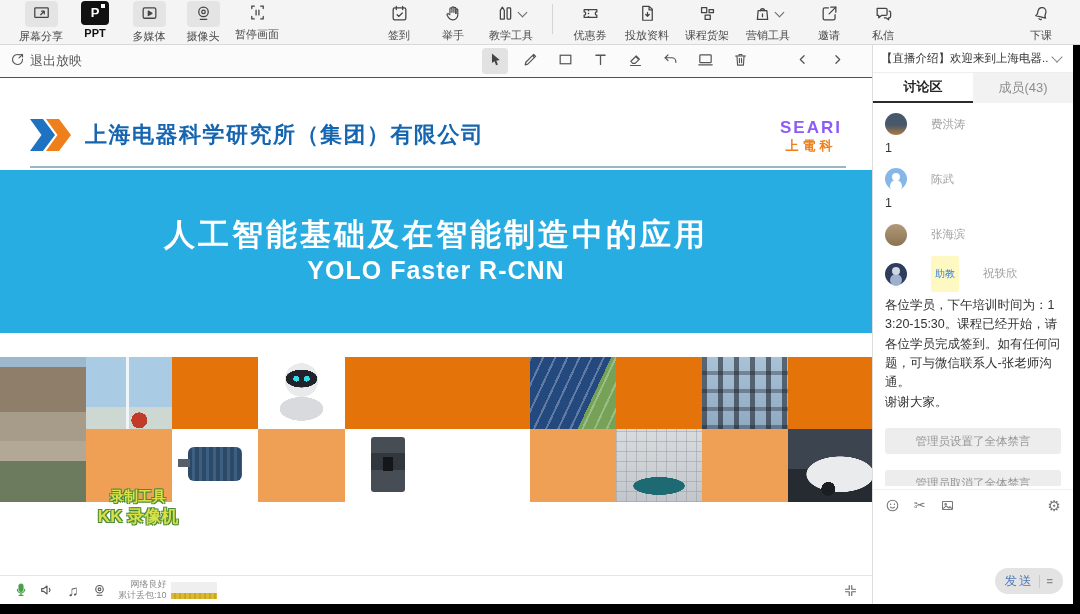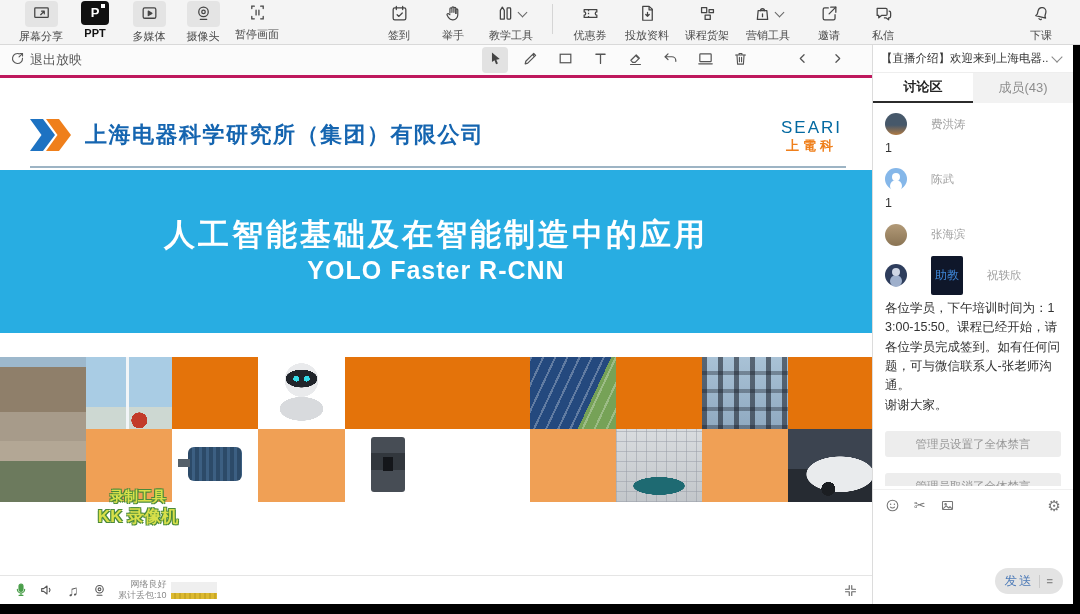--- a/index.html
+++ b/index.html
@@ -19,37 +19,37 @@
   .ppt-plate::after{content:"";position:absolute;top:3px;right:4px;width:4px;height:4px;background:#fff;}
   .tb-label{font-size:11px;color:#4a4a4a;margin-top:2px;white-space:nowrap;}
   .tb-label.bold{font-weight:bold;color:#111;}
   .caret{width:6px;height:6px;border-right:1.4px solid #666;border-bottom:1.4px solid #666;
          transform:rotate(45deg);margin-left:4px;margin-top:-2px;}
   .tb-sep{width:1px;height:30px;background:#d5d5d5;margin:2px 10px 0 10px;}
   .sp90{width:88px;} .spflex{flex:1;} .sp100{width:104px;} .spr{width:12px;}
 
   
   .presenter-bar{position:absolute;left:0;top:45px;width:872px;height:33px;background:#fbfbfb;
-                 border-bottom:3px solid #be185d;box-sizing:border-box;display:flex;align-items:center;}
+                 border-bottom:1px solid #be185d;box-sizing:border-box;display:flex;align-items:center;}
   .exit-btn{display:flex;align-items:center;gap:5px;color:#5a5a5a;font-size:13px;margin-left:10px;cursor:pointer;}
   .draw-tools{margin-left:auto;margin-right:22px;display:flex;align-items:center;gap:9px;}
   .draw-btn{width:26px;height:26px;display:flex;align-items:center;justify-content:center;color:#555;
             border-radius:4px;cursor:pointer;}
   .draw-btn.active{background:#e2e2e2;}
   .nav-gap{width:18px;}
 
   
   .slide{position:absolute;left:0;top:78px;width:872px;height:497px;background:#fff;overflow:hidden;}
   .slide-header{position:absolute;left:30px;right:30px;top:26px;height:62px;display:flex;align-items:center;}
   .chev{width:25px;height:32px;clip-path:polygon(0 0,52% 0,100% 50%,52% 100%,0 100%,46% 50%);}
   .chev.blue{background:#1d72c2;}
   .chev.orange{background:#ef7f1b;margin-left:-9px;}
   .company{font-size:22px;font-weight:bold;color:#1565b0;letter-spacing:1.5px;margin-left:14px;white-space:nowrap;}
   .logo{margin-left:auto;text-align:center;line-height:1;}
-  .logo-seari{font-size:17px;font-weight:400;color:#0369a1;letter-spacing:2px;}
+  .logo-seari{font-size:17px;font-weight:700;color:#8b5cf6;letter-spacing:2px;}
   .logo-cn{font-size:13px;font-weight:bold;color:#ef7f1b;margin-top:3px;letter-spacing:4px;}
   .header-rule{position:absolute;left:30px;right:26px;top:88px;height:2px;background:#9db4c4;}
 
   .title-box{position:absolute;left:0;right:0;top:92px;height:163px;background:#28ade2;text-align:center;}
   .slide-title{margin-top:44px;font-size:31px;font-weight:bold;color:#fff;letter-spacing:3px;}
   .slide-subtitle{font-size:25px;font-weight:bold;color:#fff;letter-spacing:1px;text-align:center;}
 
   
   .mosaic{position:absolute;left:0;top:279px;width:872px;height:145px;display:grid;
           grid-template-columns:86px 86px 86px 87px 185px 86px 86px 86px auto;
@@ -128,21 +128,21 @@
   .msg{margin-bottom:10px;}
   .msg-head{display:flex;align-items:center;gap:24px;}
   .avatar{width:22px;height:22px;border-radius:50%;flex:0 0 22px;}
   .av-1{background:linear-gradient(180deg,#46586a 55%,#b07a43 100%);}
   .av-2{background:#85b7e9;position:relative;}
   .av-2::after{content:"";position:absolute;left:7px;top:5px;width:8px;height:8px;border-radius:50%;background:#fff;box-shadow:0 9px 0 2px #fff;}
   .av-3{background:linear-gradient(180deg,#b29a78,#8a7454);}
   .av-4{background:#2e3d5c;position:relative;}
   .av-4::after{content:"";position:absolute;left:7px;top:4px;width:8px;height:8px;border-radius:50%;background:#cfd6e4;box-shadow:0 9px 0 2px #9fb0cc;}
   .msg-name{font-size:11.5px;color:#a0a0a0;}
-  .badge{font-size:12px;color:#3e86d6;background:#0f172a;padding:11px 4px;border-radius:2px;}
+  .badge{font-size:10px;color:#3e86d6;background:#fef9c3;padding:11px 4px;border-radius:2px;}
   .msg-text{font-size:12.5px;color:#333;line-height:1.55;margin-top:4px;white-space:pre-line;word-break:break-all;}
   .sys-pill{background:#ededed;color:#979797;font-size:11.5px;border-radius:3px;height:26px;
       display:flex;align-items:center;justify-content:center;margin:16px 0;}
   .sb-input-bar{position:absolute;left:0;right:0;bottom:84px;height:30px;border-top:1px solid #f0f0f0;
       display:flex;align-items:center;padding:0 12px;gap:14px;color:#777;}
   .sb-input-ico{display:flex;align-items:center;cursor:pointer;font-size:14px;line-height:1;}
   .gear-right{margin-left:auto;font-size:15px;}
   .chat-input{position:absolute;left:0;right:0;bottom:40px;height:44px;cursor:text;}
   .send-row{position:absolute;right:10px;bottom:10px;display:flex;}
   .send-pill{background:#e3e3e3;border-radius:14px;height:26px;display:flex;align-items:center;
@@ -504,21 +504,21 @@
           <span class="avatar av-3"></span>
           <span class="msg-name">张海滨</span>
         </div>
       </div>
       <div class="msg">
         <div class="msg-head">
           <span class="avatar av-4"></span>
           <span class="badge">助教</span>
           <span class="msg-name">祝轶欣</span>
         </div>
-        <div class="msg-text">各位学员，下午培训时间为：13:00-15:50。课程已经开始，请各位学员完成签到。如有任何问题，可与微信联系人-张老师沟通。
+        <div class="msg-text">各位学员，下午培训时间为：13:20-15:30。课程已经开始，请各位学员完成签到。如有任何问题，可与微信联系人-张老师沟通。
 谢谢大家。</div>
       </div>
       <div class="sys-pill">管理员设置了全体禁言</div>
       <div class="sys-pill">管理员取消了全体禁言</div>
 
     </div>
 
     <div class="sb-input-bar">
       <span class="sb-input-ico">
         <svg width="15" height="15" viewBox="0 0 24 24" fill="none" stroke="currentColor" stroke-width="1.7" stroke-linecap="round">

